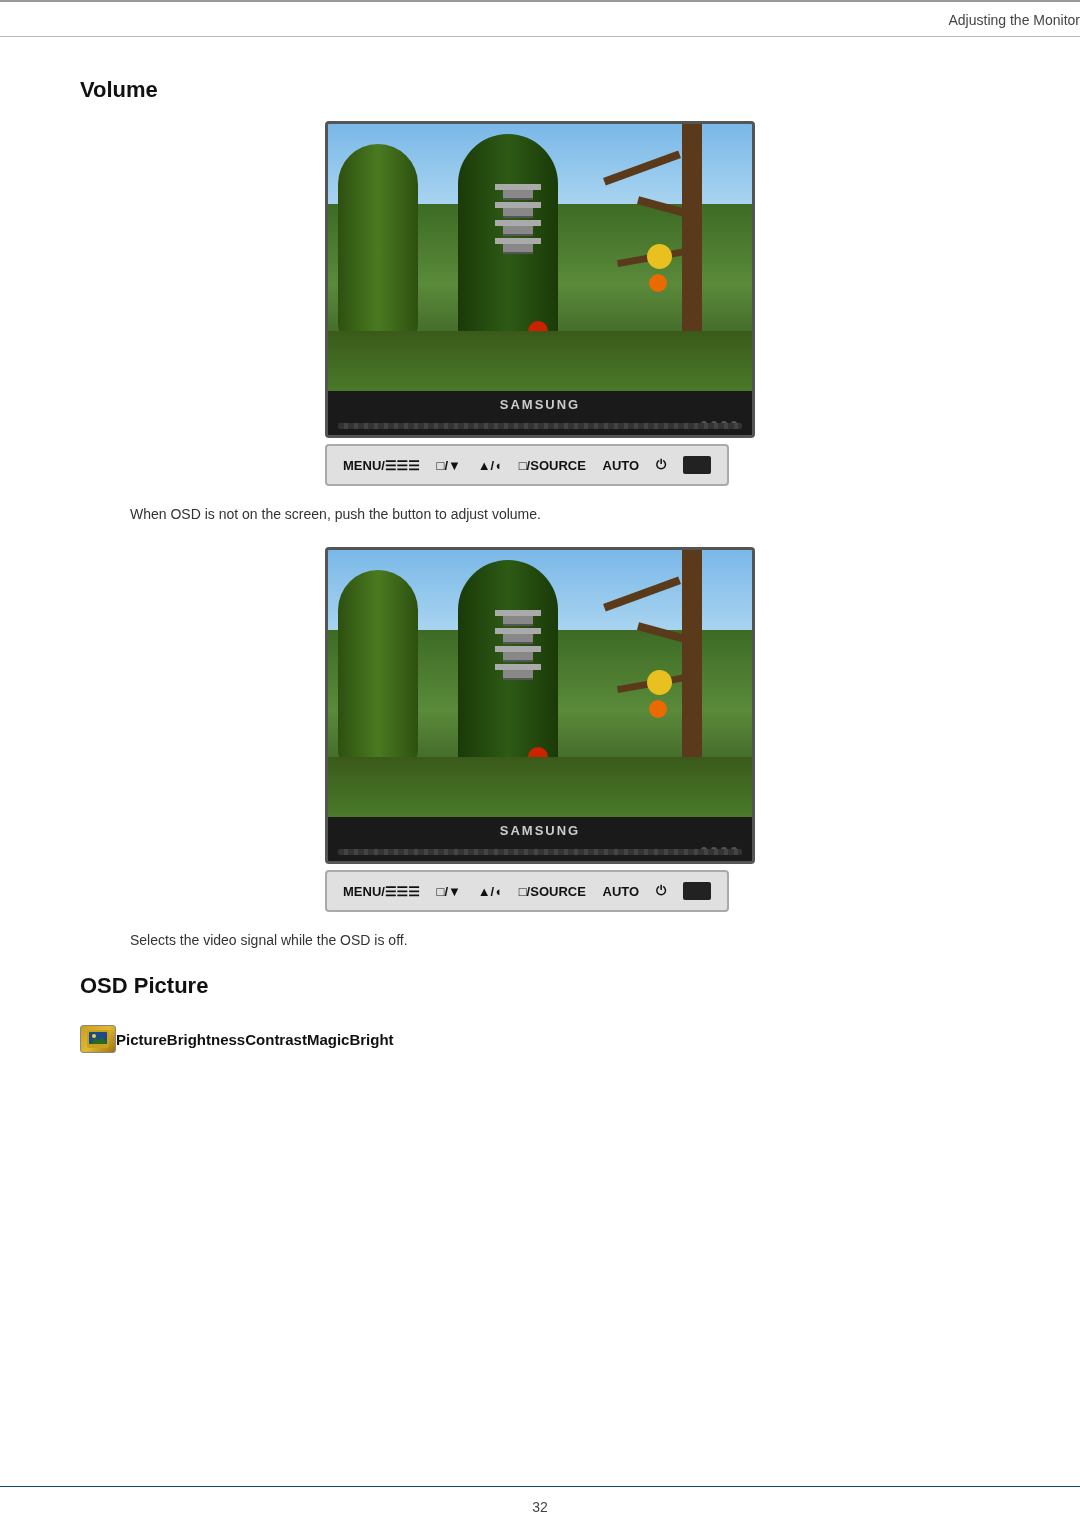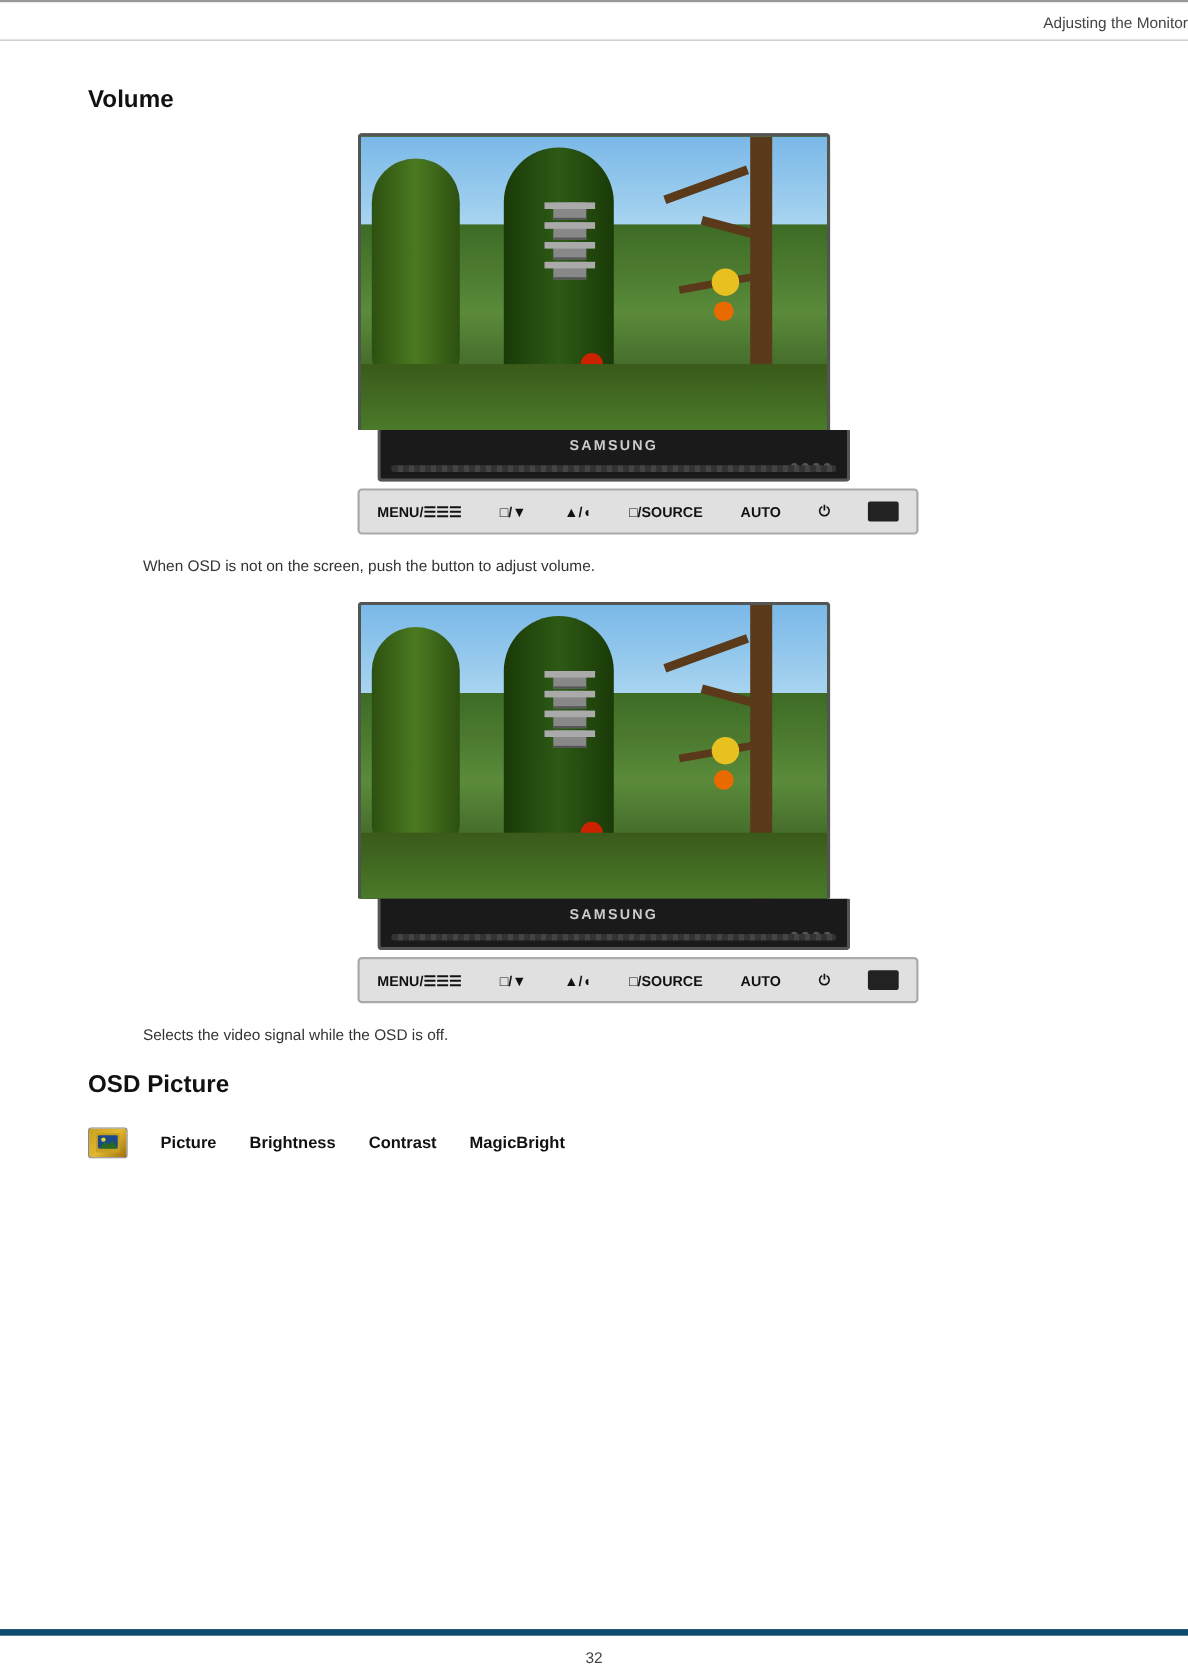--- a/index.html
+++ b/index.html
@@ -187,21 +187,20 @@
       width: 430px;
       background: #1a1a1a;
       padding: 10px 15px 8px 15px;
       border: 3px solid #555;
       border-top: none;
       border-radius: 0 0 4px 4px;
       display: flex;
       align-items: center;
       justify-content: flex-start;
       position: relative;
-      margin-left: 18px;
     }
 
     .samsung-logo {
       font-size: 13px;
       font-weight: bold;
       color: #ccc;
       letter-spacing: 2px;
       text-align: center;
       position: absolute;
       top: 6px;
@@ -228,21 +227,21 @@
     .bezel-progress {
       width: 100%;
       height: 6px;
       background: repeating-linear-gradient(90deg, #333 0px, #333 6px, #444 6px, #444 10px);
       margin-top: 4px;
       border-radius: 2px;
     }
 
     
     .button-panel {
-      width: 510px;
+      width: 404px;
       background: #e0e0e0;
       border: 2px solid #aaa;
       border-radius: 4px;
       padding: 10px 16px;
       display: flex;
       align-items: center;
       justify-content: space-between;
       margin-top: 6px;
     }
 
@@ -270,21 +269,20 @@
     }
 
     
     .osd-section {
       margin-top: 5px;
     }
 
     .osd-menu-bar {
       display: flex;
       align-items: center;
-      gap: 30px;
       margin-top: 12px;
       padding: 8px 0;
       text-align: center;
     }
 
     .osd-icon {
       width: 36px; height: 28px;
       background: linear-gradient(135deg, #c8a020 0%, #e0b830 50%, #a07010 100%);
       border: 1px solid #888;
       border-radius: 3px;
@@ -300,21 +298,21 @@
       font-size: 15px;
       font-weight: bold;
       color: #111;
     }
 
     
     .page-footer {
       position: absolute;
       bottom: 0;
       width: 100%;
-      border-top: 6px solid #0c4a6e;
+      border-top: 1px solid #0c4a6e;
       padding: 12px 0;
       text-align: center;
       font-size: 14px;
       color: #444;
     }
   </style>
 </head>
 <body>
 
 <div class="page-top-border"></div>

